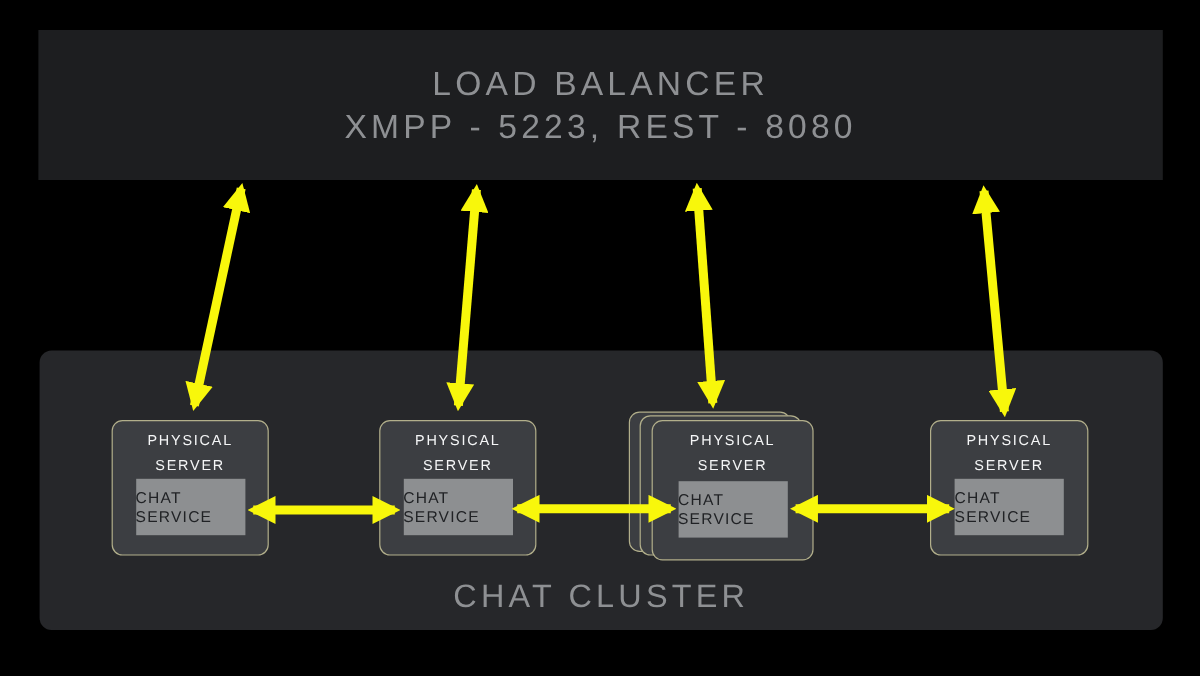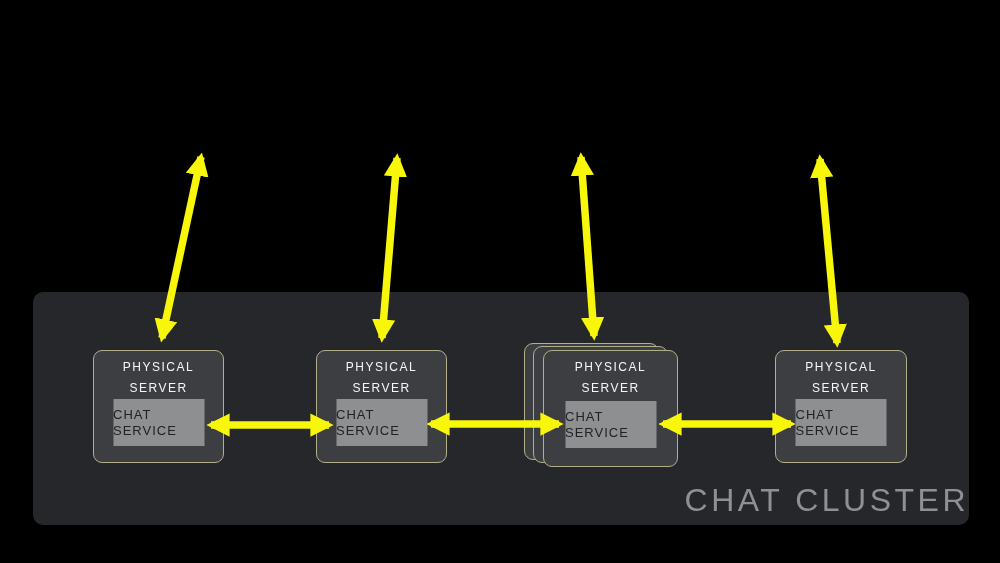--- a/index.html
+++ b/index.html
@@ -23,23 +23,23 @@
     white-space:nowrap;line-height:30px;
   }
   
   .cluster-box{
     position:absolute;left:33px;top:292px;width:936px;height:233px;
     background:var(--cluster-bg,#26272a);
     border-radius:10px;
   }
   .cluster-label{
     position:absolute;left:0;top:190px;width:100%;
-    text-align:right;
+    text-align:center;
     color:var(--muted-heading-text,#8e9093);
-    font-size:32px;letter-spacing:3.5px;white-space:nowrap;
+    font-size:27px;letter-spacing:3.5px;white-space:nowrap;
   }
   
   .server,.server-layer{
     position:absolute;width:131px;height:113px;
     background:var(--server-bg,#3c3e42);
     border:1px solid var(--server-border,#b2af8b);
     border-radius:9px;box-sizing:border-box;
   }
   .server{z-index:3;}
   .server-layer{z-index:1;}
@@ -68,20 +68,24 @@
   
   #arrows{position:absolute;left:0;top:0;z-index:5;pointer-events:none;}
   #arrows line{stroke:var(--arrow-yellow,#f8f70b);stroke-width:7.5px;}
   #arrows .ah{fill:var(--arrow-yellow,#f8f70b);}
 </style>
 </head>
 <body>
 
 <div id="canvas">
 
+  <div class="lb-box">
+    <div class="lb-title">LOAD BALANCER</div>
+    <div class="lb-subtitle">XMPP - 5223, REST - 8080</div>
+  </div>
 
   <div class="cluster-box">
     <div class="cluster-label">CHAT CLUSTER</div>
   </div>
 
   <div class="server srv1">
     <div class="server-label">PHYSICAL SERVER</div>
     <div class="service-box">
       <div class="service-label">CHAT SERVICE</div>
     </div>

